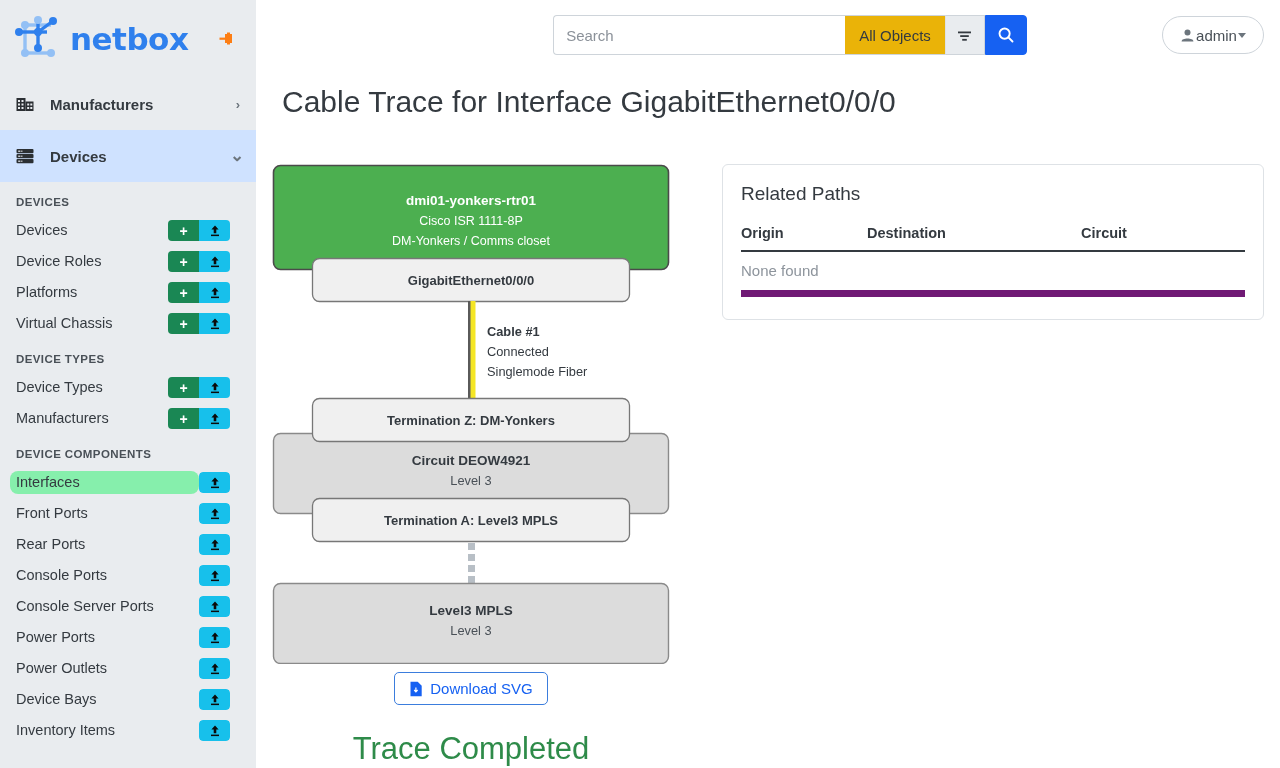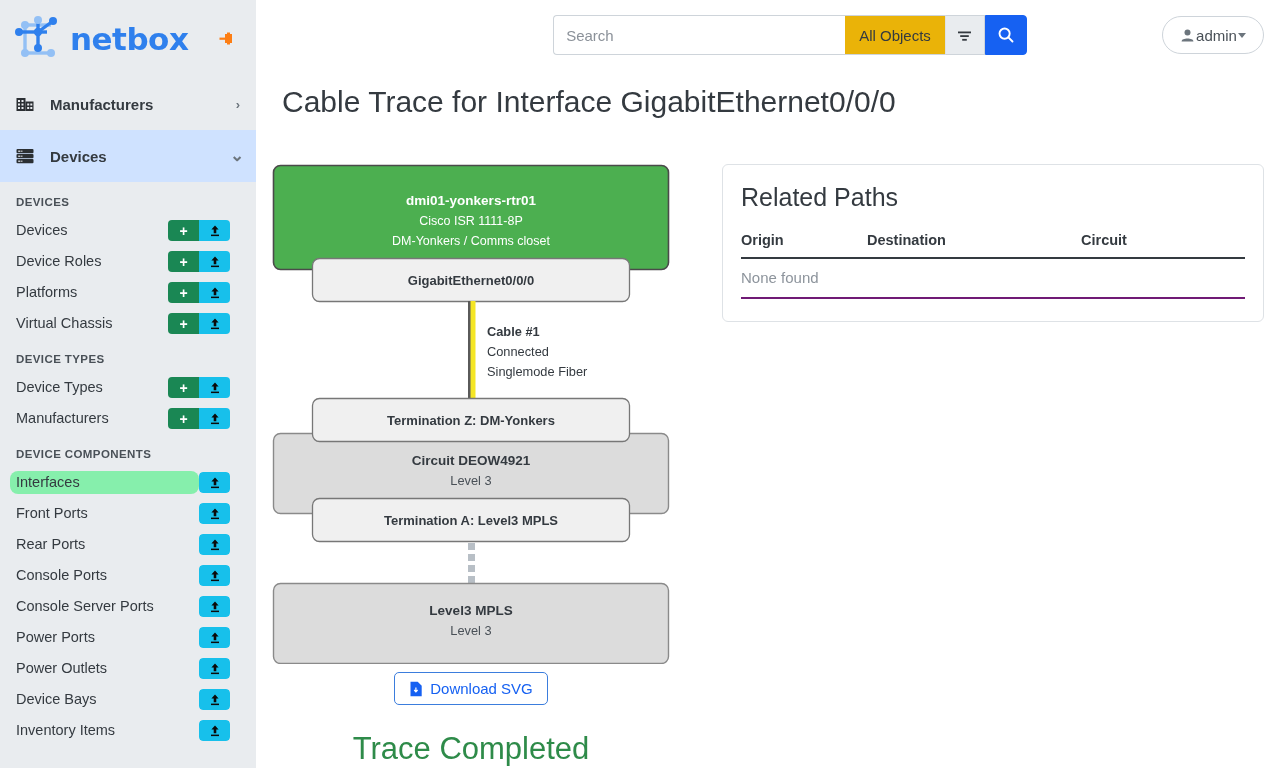--- a/index.html
+++ b/index.html
@@ -135,29 +135,29 @@
   .trace-status {
     text-align: center; width: 398px; margin-top: 26px;
     font-size: 31px; color: #2e8b49; font-weight: 400;
   }
 
   
   .card {
     border: 1px solid #dee2e6; border-radius: 6px; background: #fff;
     padding: 18px 18px 22px 18px;
   }
-  .card-title { font-size: 25px; font-weight: 400; color: #343a40; margin: 0 0 20px 0; }
+  .card-title { font-size: 19px; font-weight: 400; color: #343a40; margin: 0 0 20px 0; }
   table.paths { width: 100%; border-collapse: collapse; }
   table.paths th {
     text-align: left; font-size: 14.5px; font-weight: 700; color: #343a40;
     padding: 0 0 9px 0; border-bottom: 2px solid #343a40;
   }
   table.paths td {
     font-size: 15px; color: #8d949c; padding: 10px 0 11px 0;
-    border-bottom: 2px solid #701a75;
+    border-bottom: 7px solid #701a75;
     margin-top: 38px;
   }
   .col-origin { width: 126px; }
   .col-dest { width: 214px; }
 </style>
 </head>
 <body>
 
 <div id="app">
 

